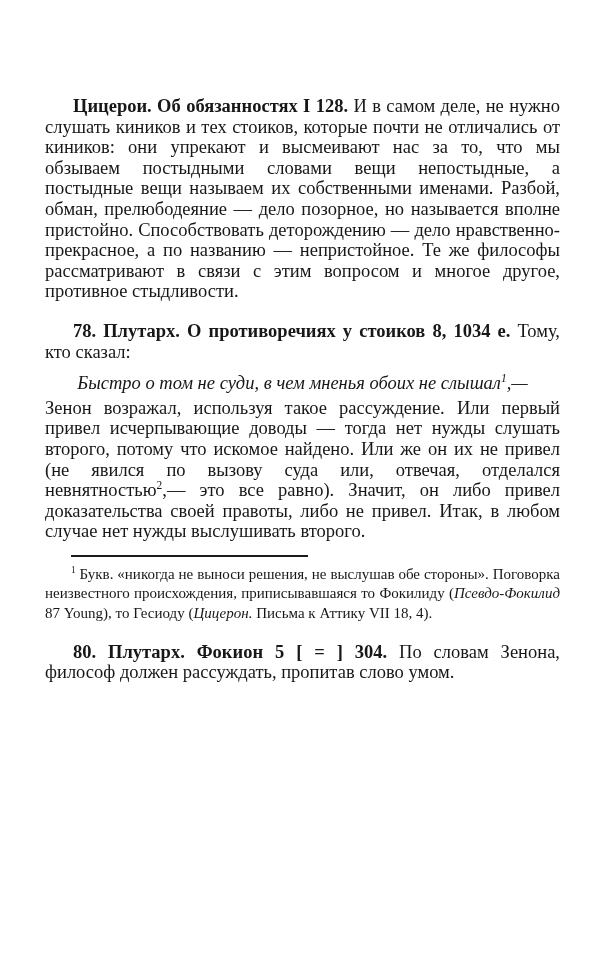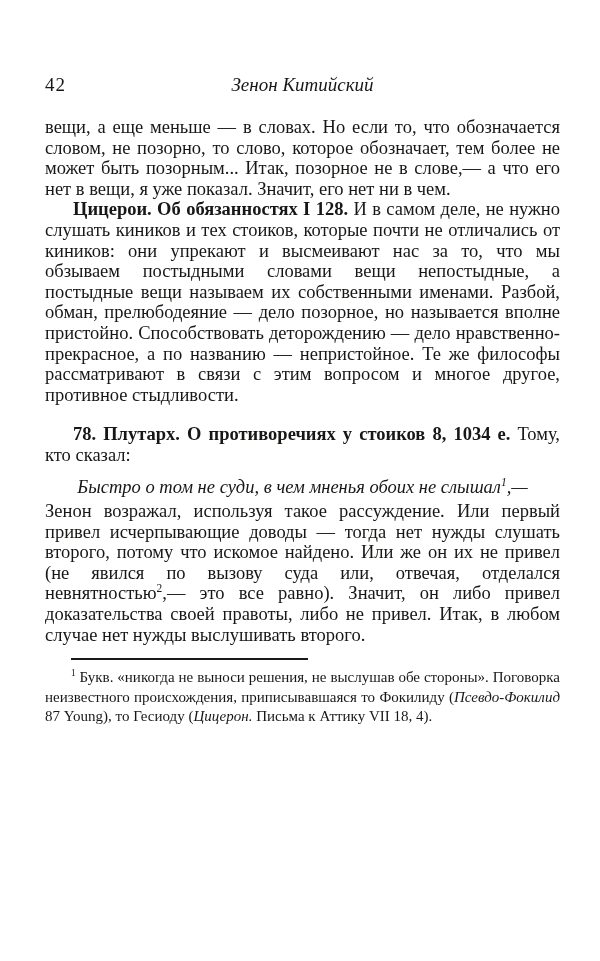--- a/index.html
+++ b/index.html
@@ -62,38 +62,34 @@
   .fn-rule + .fn { margin-top: 8px; }
   .item-79 { margin-top: 24px; }
   .item-80 { margin-top: 18px; }
   b.lead { font-weight: bold; }
 </style>
 </head>
 <body>
 
 <div class="page">
 
-  <div class="running-head">
-    <span class="page-number">42</span>
-    <span class="running-title">Зенон Китийский</span>
-  </div>
 
   <div class="body-text">
 
-    <p>вещи, а еще меньше — в словах. Но если то, что обозначается словом, не позорно, то слово, которое обозначает, тем более не может быть позорным... Итак, позорное не в слове,— а что его нет в вещи, я уже показал. Значит, его нет ни в чем.</p>
 
     <p class="indent"><b class="lead">Цицерои. Об обязанностях I 128.</b><span> И в самом деле, не нужно слушать киников и тех стоиков, которые почти не отличались от киников: они упрекают и высмеивают нас за то, что мы обзываем постыдными словами вещи непостыдные, а постыдные вещи называем их собственными именами. Разбой, обман, прелюбодеяние — дело позорное, но называется вполне пристойно. Способствовать деторождению — дело нравственно-прекрасное, а по названию — непристойное. Те же философы рассматривают в связи с этим вопросом и многое другое, противное стыдливости.</span></p>
 
     <p class="indent para-78"><b class="lead">78. Плутарх. О противоречиях у стоиков 8, 1034 е.</b><span> Тому, кто сказал:</span></p>
 
     <p class="verse"><span>Быстро о том не суди, в чем мненья обоих не слышал</span><sup>1</sup><span>,—</span></p>
 
     <p><span>Зенон возражал, используя такое рассуждение. Или первый привел исчерпывающие доводы — тогда нет нужды слушать второго, потому что искомое найдено. Или же он их не привел (не явился по вызову суда или, отвечая, отделался невнятностью</span><sup>2</sup><span>,— это все равно). Значит, он либо привел доказательства своей правоты, либо не привел. Итак, в любом случае нет нужды выслушивать второго.</span></p>
 
     <div class="footnotes">
       <div class="fn-rule"></div>
       <p class="fn"><sup>1</sup><span> Букв. «никогда не выноси решения, не выслушав обе стороны». Поговорка неизвестного происхождения, приписывавшаяся то Фокилиду (</span><i>Псевдо-Фокилид</i><span> 87 Young), то Гесиоду (</span><i>Цицерон.</i><span> Письма к Аттику VII 18, 4).</span></p>
     </div>
 
 
+    <p class="indent item-80"><b class="lead">80. Плутарх. Фокион 5 [ = ] 304.</b><span> По словам Зенона, философ должен рассуждать, пропитав слово умом.</span></p>
 
   </div>
 </div>
 
 </body></html>

